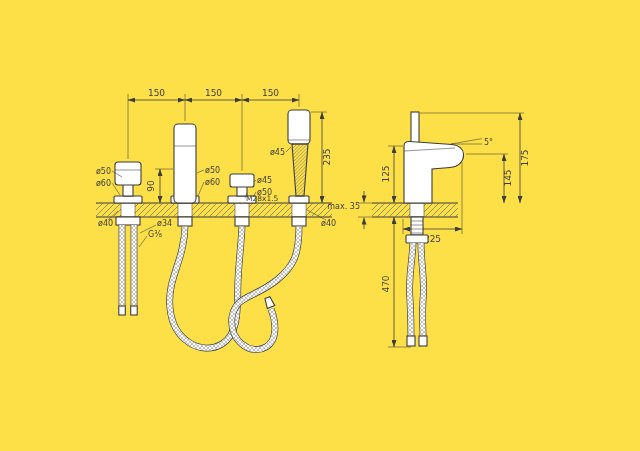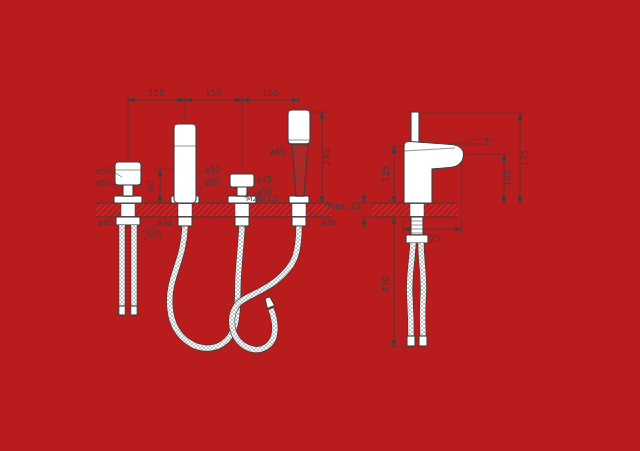--- a/index.html
+++ b/index.html
@@ -1,16 +1,16 @@
 <!DOCTYPE html>
 <html><head>
 <meta charset="utf-8">
 <style>
   html,body{margin:0;padding:0;background:#ffffff;}
-  .stage{width:640px;height:451px;position:relative;background:#b91c1c;overflow:hidden;}
+  .stage{width:640px;height:451px;position:relative;background:#fde047;overflow:hidden;}
   svg{display:block;}
   text{font-family:"DejaVu Sans","Liberation Sans",sans-serif;fill:#3d3d3d;}
   .dt{font-size:9px;}
   .dts{font-size:7.5px;}
   .dtm{font-size:8px;}
   .ol{stroke:#3d3d3d;stroke-width:1.1;fill:#ffffff;}
   .on{stroke:#3d3d3d;stroke-width:1.1;fill:none;}
   .thin{stroke:#3d3d3d;stroke-width:0.55;fill:none;}
   .dim{stroke:#3d3d3d;stroke-width:0.8;fill:none;}
 </style>

